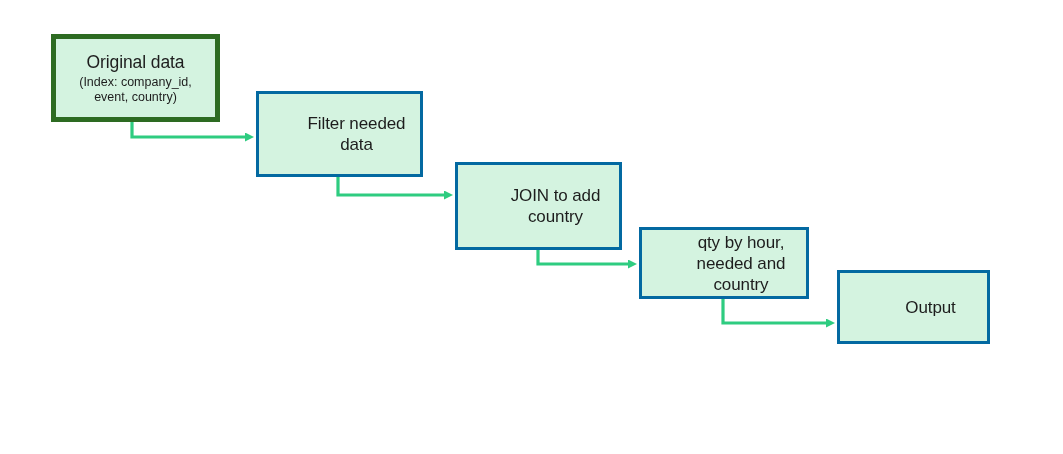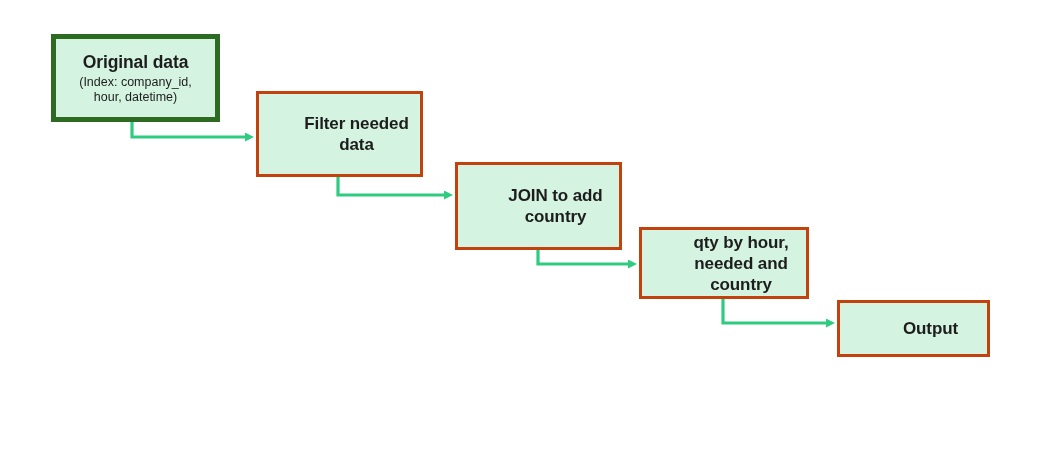--- a/index.html
+++ b/index.html
@@ -32,25 +32,25 @@
     flex-direction: column;
     align-items: center;
     justify-content: center;
     text-align: center;
     color: #1d1d1d;
   }
   .node.primary {
     border: 5px solid #2d6b22;
   }
   .node.step {
-    border: 3px solid #c2410c;
+    border: 3px solid #0369a1;
     padding-left: 34px;
   }
   .node-title {
-    font-weight: bold;
+    font-weight: normal;
     font-size: 17px;
     line-height: 21px;
     letter-spacing: -0.1px;
     white-space: pre-line;
   }
   .node.primary .node-title {
     font-size: 17.5px;
     margin-bottom: 2px;
   }
   .node-sub {
@@ -75,36 +75,36 @@
       <path d="M132,118 L132,137 L246,137" marker-end="url(#arrowhead)"></path>
       <path d="M338,175 L338,195 L445,195" marker-end="url(#arrowhead)"></path>
       <path d="M538,230 L538,264 L629,264" marker-end="url(#arrowhead)"></path>
       <path d="M723,297 L723,323 L827,323" marker-end="url(#arrowhead)"></path>
     </g>
   </svg>
 
   <div class="node primary" style="left:51px; top:34px; width:169px; height:88px;">
     <div class="node-title">Original data</div>
     <div class="node-sub">(Index: company_id,
-hour, datetime)</div>
+event, country)</div>
   </div>
 
   <div class="node step" style="left:256px; top:91px; width:167px; height:86px;">
     <div class="node-title">Filter needed
 data</div>
   </div>
 
   <div class="node step" style="left:455px; top:162px; width:167px; height:88px;">
     <div class="node-title">JOIN to add
 country</div>
   </div>
 
   <div class="node step" style="left:639px; top:227px; width:170px; height:72px;">
     <div class="node-title">qty by hour,
 needed and
 country</div>
   </div>
 
-  <div class="node step" style="left:837px; top:300px; width:153px; height:57px;text-align:right;">
+  <div class="node step" style="left:837px; top:270px; width:153px; height:74px;text-align:right;">
     <div class="node-title">Output</div>
   </div>
 
 </div>
 
 </body></html>

